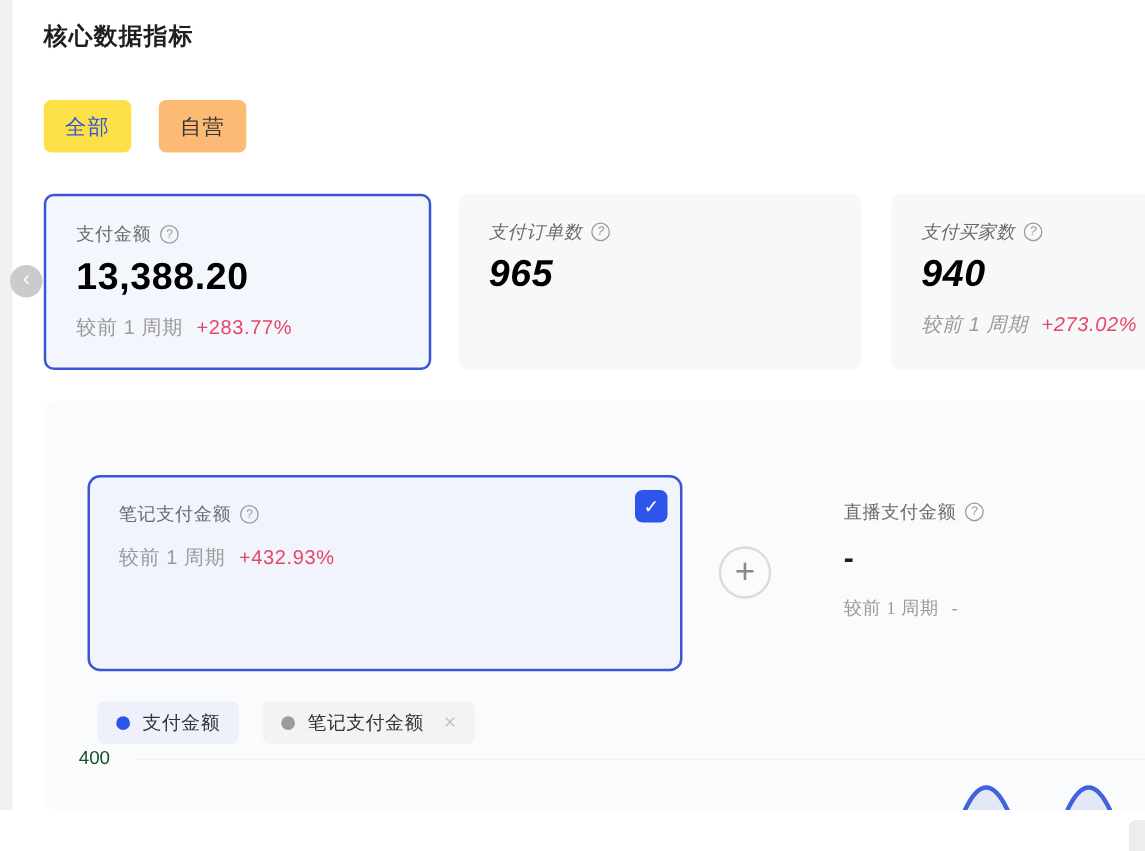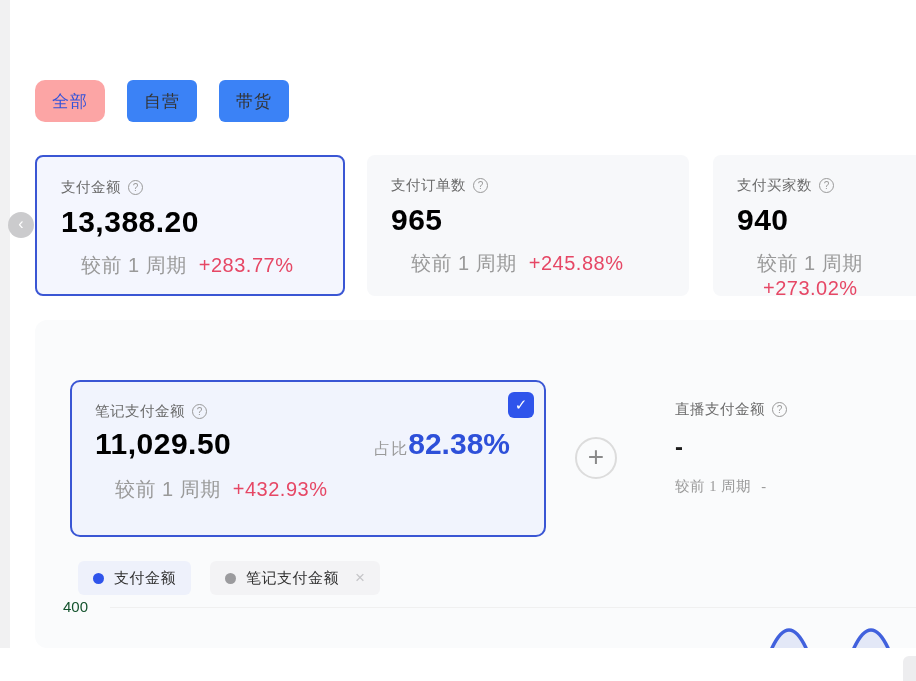--- a/index.html
+++ b/index.html
@@ -15,44 +15,44 @@
   }
   .page-title {
     position:absolute; left:35px; top:16px;
     font-size:19px; font-weight:bold; color:#1f1f1f; letter-spacing:1px;
   }
   
   .tabs { position:absolute; left:35px; top:80px; display:flex; gap:22px; }
   .tab {
     height:42px; padding:0 17px; border-radius:6px;
     display:flex; align-items:center; font-size:17px; color:#333;
-    background:#3b82f6; cursor:pointer; letter-spacing:1px;
-  }
-  .tab.active { background:#fca5a5; color:#3353d9;border-radius:10px; }
+    background:#fdba74; cursor:pointer; letter-spacing:1px;
+  }
+  .tab.active { background:#fde047; color:#3353d9; }
   
   .metric-card {
     position:absolute; top:155px; height:141px; border-radius:8px;
     padding:21px 24px 0 24px;
   }
   .metric-card.selected {
     border:2px solid #3a56d4; background:#f4f6fe;
   }
-  .metric-card.plain { background:#f7f8fa; }
+  .metric-card.plain { background:#f7f8fa;font-style:italic; }
   .card-label-row { display:flex; align-items:center; gap:7px; }
   .card-label { font-size:14.5px; color:#6b6b6b; letter-spacing:0.5px; }
   .help-icon {
     width:15px; height:15px; border:1px solid #9a9a9a; border-radius:50%;
     color:#9a9a9a; font-size:10px; line-height:13px; text-align:center;
     display:inline-block; cursor:pointer;
   }
   .card-value {
     margin-top:8px; font-size:30px; font-weight:bold; color:#000000;
     letter-spacing:0.5px;
   }
-  .compare-row { margin-top:13px; font-size:20px; color:#9a9a9a; letter-spacing:0.5px;margin-left:20px; }
+  .compare-row { margin-top:13px; font-size:16px; color:#9a9a9a; letter-spacing:0.5px; }
   .change-up { color:#e64765; margin-left:6px; }
   .change-flat { color:#9a9a9a; margin-left:6px; }
   
   .prev-btn {
     position:absolute; left:8px; top:212px; width:26px; height:26px;
     background:#cbcbcd; border-radius:50%; color:#fff; font-size:16px;
     display:flex; align-items:center; justify-content:center; cursor:pointer;
     line-height:1; padding-bottom:2px;
   }
   
@@ -104,30 +104,28 @@
     position:absolute; left:903px; top:656px; width:26px; height:32px;
     background:#ededef; border-radius:6px;
   }
 </style>
 </head>
 <body>
 
 <div class="stage">
   <div class="left-strip"></div>
 
+  <div class="page-title">核心数据指标</div>
 
   <div class="tabs">
     <div class="tab active">
       <span>全部</span>
     </div>
     <div class="tab">
       <span>自营</span>
-    </div>
-    <div class="tab">
-      <span>带货</span>
     </div>
   </div>
 
   <div class="prev-btn">
     <span>‹</span>
   </div>
 
   <div class="metric-card selected" style="left:35px; width:310px;">
     <div class="card-label-row">
       <span class="card-label">支付金额</span>
@@ -139,51 +137,40 @@
       <span class="change-up">+283.77%</span>
     </div>
   </div>
 
   <div class="metric-card plain" style="left:367px; width:322px;">
     <div class="card-label-row">
       <span class="card-label">支付订单数</span>
       <span class="help-icon"><span>?</span></span>
     </div>
     <div class="card-value">965</div>
-    <div class="compare-row">
-      <span>较前 1 周期</span>
-      <span class="change-up">+245.88%</span>
-    </div>
   </div>
 
   <div class="metric-card plain" style="left:713px; width:280px;">
     <div class="card-label-row">
       <span class="card-label">支付买家数</span>
       <span class="help-icon"><span>?</span></span>
     </div>
     <div class="card-value">940</div>
     <div class="compare-row">
       <span>较前 1 周期</span>
       <span class="change-up">+273.02%</span>
     </div>
   </div>
 
   <div class="breakdown">
 
     <div class="note-card">
       <div class="card-label-row">
         <span class="card-label">笔记支付金额</span>
         <span class="help-icon"><span>?</span></span>
-      </div>
-      <div class="note-main">
-        <div class="card-value" style="margin-top:0;">11,029.50</div>
-        <div class="ratio-wrap">
-          <span class="ratio-label">占比</span>
-          <span class="ratio-value">82.38%</span>
-        </div>
       </div>
       <div class="compare-row" style="margin-top:15px;">
         <span>较前 1 周期</span>
         <span class="change-up">+432.93%</span>
       </div>
       <div class="checkbox">
         <span>✓</span>
       </div>
     </div>
 

